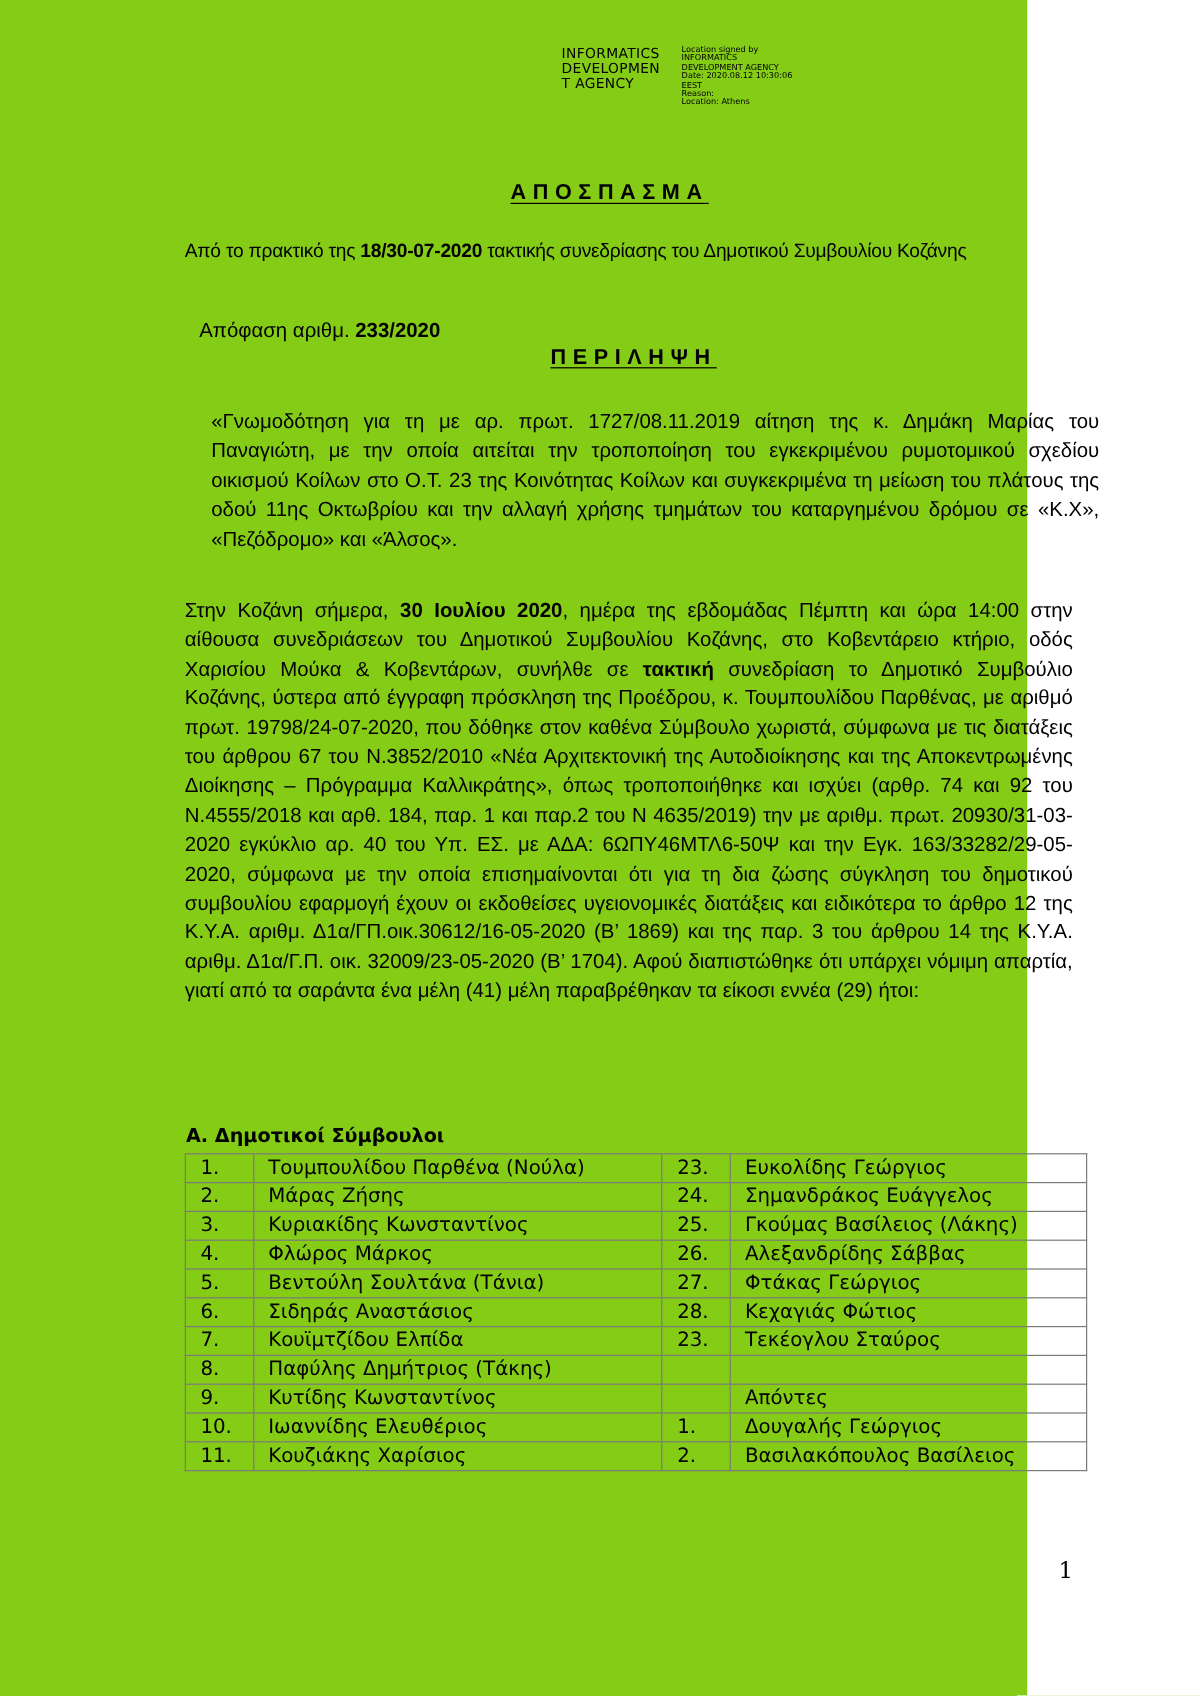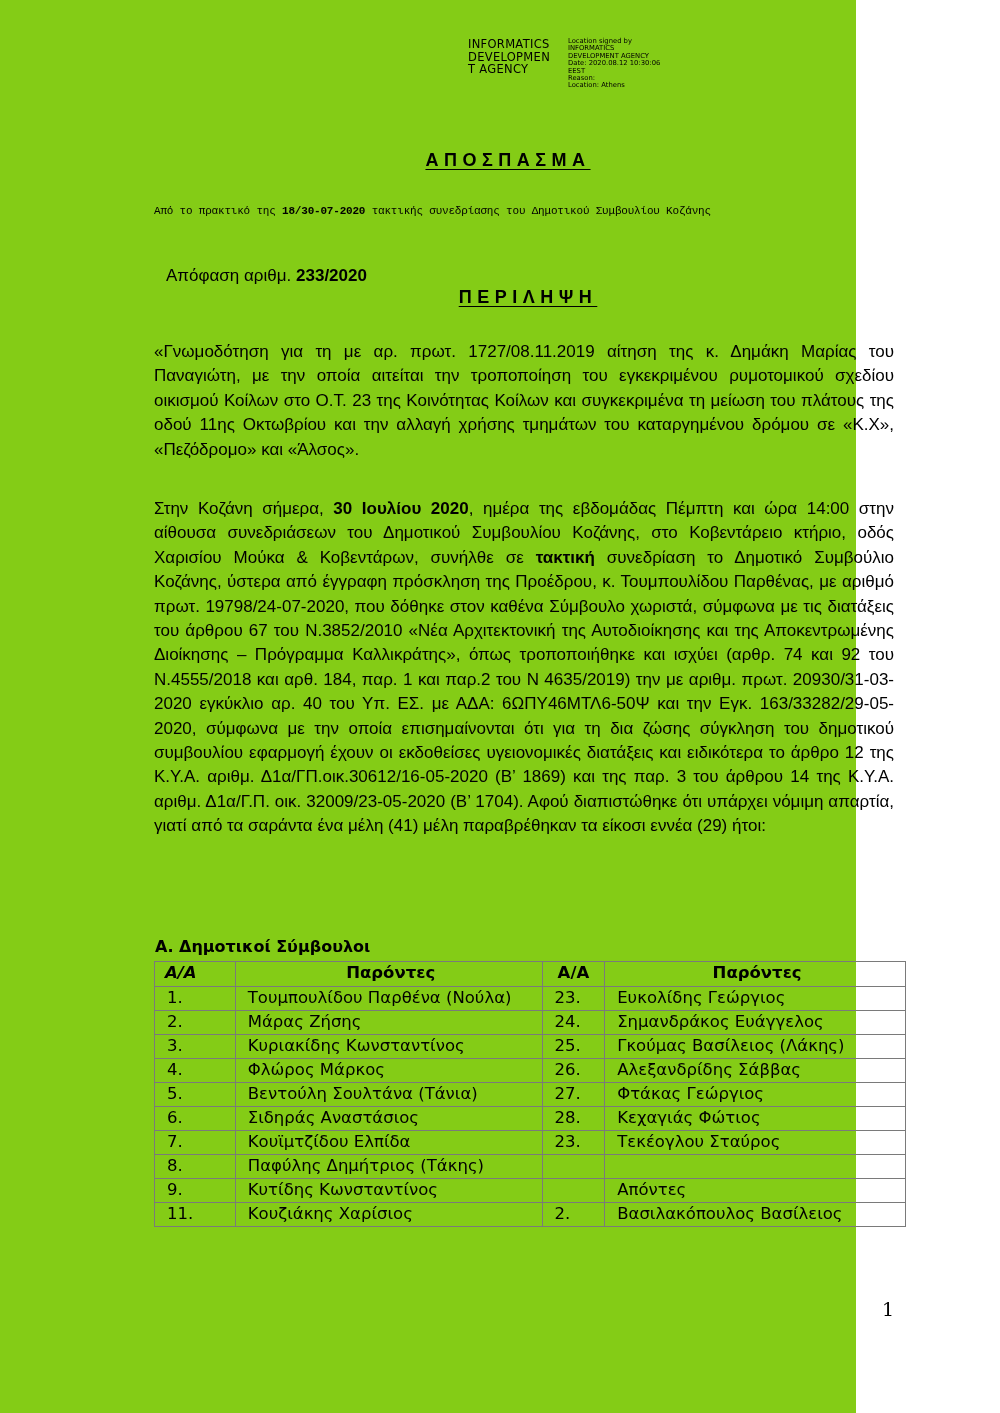--- a/index.html
+++ b/index.html
@@ -11,25 +11,25 @@
   .sig-org { font-family: "DejaVu Sans", sans-serif; font-size: 11.5px; line-height: 12.5px; letter-spacing: 0.3px; width: 98px; }
   .sig-org div { white-space: nowrap; }
   .sig-meta { font-family: "DejaVu Sans", sans-serif; font-size: 6.8px; line-height: 7.4px; margin-left: 2px; margin-top: 0px; }
   .sig-meta div { white-space: nowrap; }
 
   .title { position: absolute; left: 0; width: 1000px; text-align: center; font-family: "Liberation Sans", sans-serif; font-weight: bold; font-size: 18px; letter-spacing: 5.5px; text-decoration: underline; text-underline-offset: 3px; }
   .title.t1 { top: 150px; left: 8px; }
   .title.t2 { top: 287px; left: 28px; }
 
   .para { position: absolute; left: 154px; width: 740px; font-family: "Liberation Sans", sans-serif; font-size: 17px; line-height: 24.4px; text-align: justify; }
-  .narrow { font-family: Liberation Mono, monospace; font-size: 11px; letter-spacing: -0.2px; }
+  .narrow { font-family: Liberation Sans, sans-serif; font-size: 16px; letter-spacing: -0.2px; }
   .bold { font-weight: bold; }
   .intro { top: 197px; }
   .decision { position: absolute; left: 166px; top: 266px; font-family: "Liberation Sans", sans-serif; font-size: 17px; }
-  .summary { top: 340px; }
+  .summary { top: 340px; margin-left: 22px; }
   .body-text { top: 497px; }
 
   .section-title { position: absolute; left: 155px; top: 937px; font-family: "DejaVu Sans", sans-serif; font-weight: bold; font-size: 16px; }
 
   table.members { position: absolute; left: 154px; top: 961px; width: 752px; border-collapse: collapse; font-family: "DejaVu Sans", sans-serif; font-size: 16.5px; }
   table.members td, table.members th { border: 1.5px solid #7a7a7a; padding: 0 8px 0 12px; height: 23px; line-height: 22px; vertical-align: top; text-align: left; font-weight: normal; }
   table.members th { font-weight: bold; text-align: center; height: 24px; }
   table.members th.aa1 { font-style: italic; text-align: left; padding-left: 10px; }
   table.members th.aa2 { padding-left: 8px; }
   .c1 { width: 61px; } .c2 { width: 283px; } .c3 { width: 45px; } .c4 { width: 277px; }
@@ -75,26 +75,20 @@
   <div class="para summary">«Γνωμοδότηση για τη με αρ. πρωτ. 1727/08.11.2019 αίτηση της κ. Δημάκη Μαρίας του Παναγιώτη, με την οποία αιτείται την τροποποίηση του εγκεκριμένου ρυμοτομικού σχεδίου οικισμού Κοίλων στο Ο.Τ. 23 της Κοινότητας Κοίλων και συγκεκριμένα τη μείωση του πλάτους της οδού 11ης Οκτωβρίου και την αλλαγή χρήσης τμημάτων του καταργημένου δρόμου σε «Κ.Χ», «Πεζόδρομο» και «Άλσος».</div>
 
   <div class="para body-text">
     <span>Στην Κοζάνη σήμερα, </span><span class="bold">30 Ιουλίου 2020</span><span>, ημέρα της εβδομάδας Πέμπτη και ώρα 14:00 στην αίθουσα συνεδριάσεων του Δημοτικού Συμβουλίου Κοζάνης, στο Κοβεντάρειο κτήριο, οδός Χαρισίου Μούκα &amp;  Κοβεντάρων, συνήλθε σε </span><span class="bold">τακτική</span><span> συνεδρίαση το  Δημοτικό  Συμβούλιο Κοζάνης, ύστερα από έγγραφη πρόσκληση της Προέδρου, κ. Τουμπουλίδου Παρθένας, με αριθμό πρωτ. 19798/24-07-2020, που δόθηκε στον καθένα Σύμβουλο χωριστά, σύμφωνα με τις διατάξεις του άρθρου 67 του Ν.3852/2010 «Νέα Αρχιτεκτονική της Αυτοδιοίκησης και της Αποκεντρωμένης Διοίκησης – Πρόγραμμα Καλλικράτης», όπως τροποποιήθηκε και ισχύει (αρθρ. 74 και 92 του Ν.4555/2018 και αρθ. 184, παρ. 1 και παρ.2 του Ν 4635/2019) την με αριθμ. πρωτ. 20930/31-03-2020 εγκύκλιο  αρ. 40 του Υπ. ΕΣ. με ΑΔΑ: 6ΩΠΥ46ΜΤΛ6-50Ψ και την Εγκ. 163/33282/29-05-2020, σύμφωνα με την οποία επισημαίνονται ότι για τη δια ζώσης σύγκληση του δημοτικού συμβουλίου εφαρμογή έχουν οι εκδοθείσες υγειονομικές διατάξεις και ειδικότερα το άρθρο 12 της Κ.Υ.Α. αριθμ. Δ1α/ΓΠ.οικ.30612/16-05-2020 (Β’ 1869) και της παρ. 3 του άρθρου 14 της Κ.Υ.Α. αριθμ. Δ1α/Γ.Π. οικ. 32009/23-05-2020 (Β’ 1704). Αφού διαπιστώθηκε ότι υπάρχει νόμιμη απαρτία, γιατί από τα σαράντα ένα μέλη (41) μέλη παραβρέθηκαν τα είκοσι εννέα (29) ήτοι:</span>
   </div>
 
   <div class="section-title">Α. Δημοτικοί Σύμβουλοι</div>
 
   <table class="members">
     <tbody>
-        <tr>
-      <th class="c1 aa1">Α/Α</th>
-      <th class="c2">Παρόντες</th>
-      <th class="c3 aa2">Α/Α</th>
-      <th class="c4">Παρόντες</th>
-    </tr>
     <tr>
       <td>1.</td>
       <td class="name">Τουμπουλίδου Παρθένα (Νούλα)</td>
       <td>23.</td>
       <td class="name">Ευκολίδης Γεώργιος</td>
     </tr>
     <tr>
       <td>2.</td>
       <td class="name">Μάρας Ζήσης</td>
       <td>24.</td>
@@ -136,20 +130,26 @@
       <td></td>
       <td class="name"></td>
     </tr>
     <tr>
       <td>9.</td>
       <td class="name">Κυτίδης Κωνσταντίνος</td>
       <td></td>
       <td class="name strong">Απόντες</td>
     </tr>
     <tr>
+      <td>10.</td>
+      <td class="name">Ιωαννίδης Ελευθέριος</td>
+      <td>1.</td>
+      <td class="name">Δουγαλής Γεώργιος</td>
+    </tr>
+    <tr>
       <td>11.</td>
       <td class="name">Κουζιάκης Χαρίσιος</td>
       <td>2.</td>
       <td class="name">Βασιλακόπουλος Βασίλειος</td>
     </tr>
   </tbody>
     </table>
 
   <div class="page-number">1</div>
 </div>

